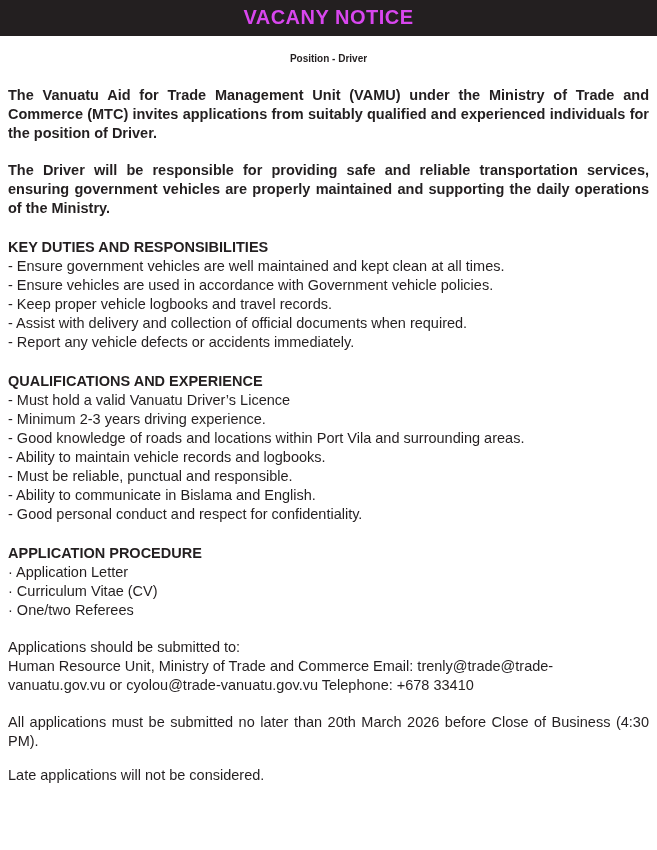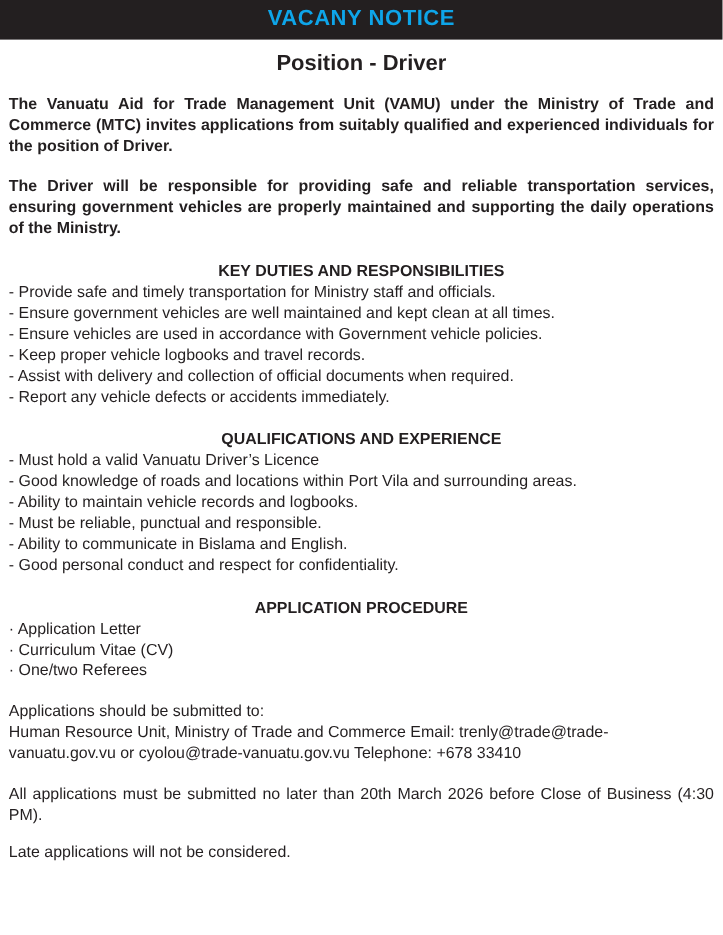--- a/index.html
+++ b/index.html
@@ -15,63 +15,62 @@
     color: #ffffff;
     text-align: center;
     font-size: 20px;
     font-weight: bold;
     letter-spacing: 0.5px;
     padding: 8px 0 9px 0;
   }
   .subtitle {
     text-align: center;
     font-weight: bold;
-    font-size: 20px;
+    font-size: 10px;
     margin-top: 13px;
   }
   .content { padding: 0 8px; }
   .para { margin: 18px 0 0 0; text-align: justify; font-weight: bold; }
   .section-heading {
     font-weight: bold;
     margin-top: 20px;
-    text-align: center;
   }
   .list-line { margin: 0; }
   .bold { font-weight: normal; }
   .submit-block { margin-top: 18px; }
   .deadline { margin-top: 18px; text-align: justify; }
   .late-note { margin-top: 14px; }
 </style>
 </head>
 <body style="color: rgb(35, 31, 32);">
 
-<div class="banner" style="background: rgb(35, 31, 32); color: #0ea5e9;">
+<div class="banner" style="background: rgb(35, 31, 32); color: #d946ef;">
   <span>VACANY NOTICE</span>
 </div>
 
 <div class="subtitle">Position - Driver</div>
 
 <div class="content">
 
   <p class="para">The Vanuatu Aid for Trade Management Unit (VAMU) under the Ministry of Trade and Commerce (MTC) invites applications from suitably qualified and experienced individuals for the position of Driver.</p>
   <p class="para">The Driver will be responsible for providing safe and reliable transportation services, ensuring government vehicles are properly maintained and supporting the daily operations of the Ministry.</p>
 
   <div>
     <div class="section-heading">KEY DUTIES AND RESPONSIBILITIES</div>
-    <div class="list-line">- Provide safe and timely transportation for Ministry staff and officials.</div>
     <div class="list-line">- Ensure government vehicles are well maintained and kept clean at all times.</div>
     <div class="list-line">- Ensure vehicles are used in accordance with Government vehicle policies.</div>
     <div class="list-line">- Keep proper vehicle logbooks and travel records.</div>
     <div class="list-line">- Assist with delivery and collection of official documents when required.</div>
     <div class="list-line">- Report any vehicle defects or accidents immediately.</div>
   </div>
 
   <div>
     <div class="section-heading">QUALIFICATIONS AND EXPERIENCE</div>
     <div class="list-line">- Must hold a valid Vanuatu Driver’s Licence</div>
+    <div class="list-line">- Minimum 2-3 years driving experience.</div>
     <div class="list-line">- Good knowledge of roads and locations within Port Vila and surrounding areas.</div>
     <div class="list-line">- Ability to maintain vehicle records and logbooks.</div>
     <div class="list-line">- Must be reliable, punctual and responsible.</div>
     <div class="list-line">- Ability to communicate in Bislama and English.</div>
     <div class="list-line">- Good personal conduct and respect for confidentiality.</div>
   </div>
 
   <div>
     <div class="section-heading">APPLICATION PROCEDURE</div>
     <div class="list-line">· Application Letter</div>

